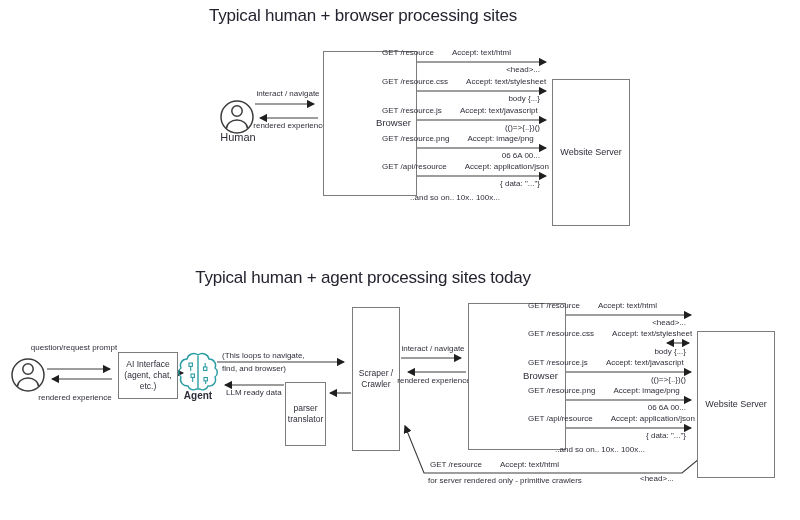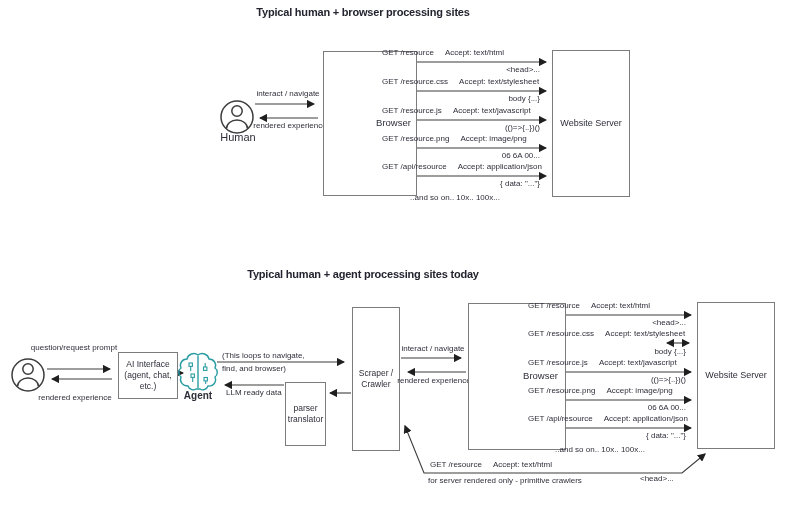--- a/index.html
+++ b/index.html
@@ -3,35 +3,35 @@
 <meta charset="utf-8">
 <style>
   html,body { margin:0; padding:0; background:#ffffff; }
   #stage {
     position:relative; width:800px; height:520px; overflow:hidden;
     background:#ffffff; font-family:"Liberation Sans", sans-serif; color:#2e2e3a;
   }
   svg.layer { position:absolute; left:0; top:0; width:800px; height:520px; }
   .title {
     position:absolute; left:0; width:726px; text-align:center;
-    font-size:11px; font-weight:700; color:#242430; letter-spacing:-0.2px;
+    font-size:17px; font-weight:400; color:#242430; letter-spacing:-0.2px;
     white-space:nowrap;
   }
   .lbl { position:absolute; font-size:8px; color:#2e2e3a; white-space:nowrap; line-height:1.15; }
   .ctr { text-align:center; }
   .resp { text-align:right; }
-  .g2 { margin-left:11px; }
+  .g2 { margin-left:18px; }
   .box {
     position:absolute; background:#fff; border:1px solid #7c7c7c;
     display:flex; flex-direction:column; align-items:center; justify-content:center;
     color:#2e2e3a; line-height:1.3; text-align:center;
   }
   .box span { display:block; }
   .f85 { font-size:8.5px; }
-  .f9  { font-size:9px; }
+  .f9  { font-size:9px;margin-top:29px; }
   .f95 { font-size:9.5px;padding-left:47px; }
   .f10 { font-size:10px; }
   .f11 { font-size:11px; }
   .semibold { font-weight:600; }
 </style>
 </head>
 <body>
 
 <div id="stage">
 

